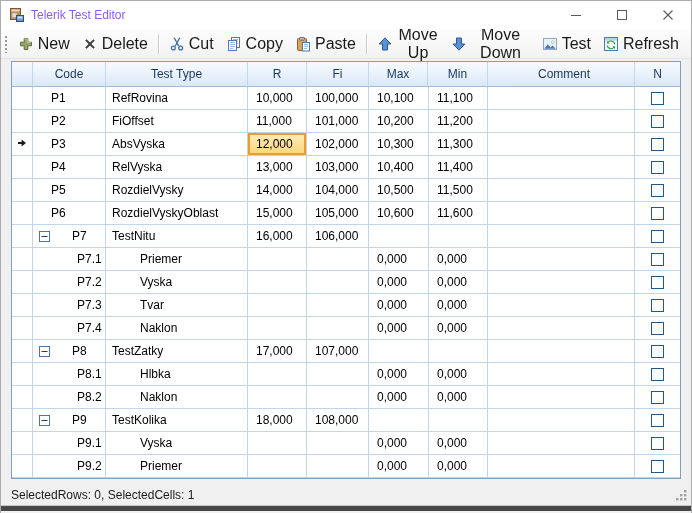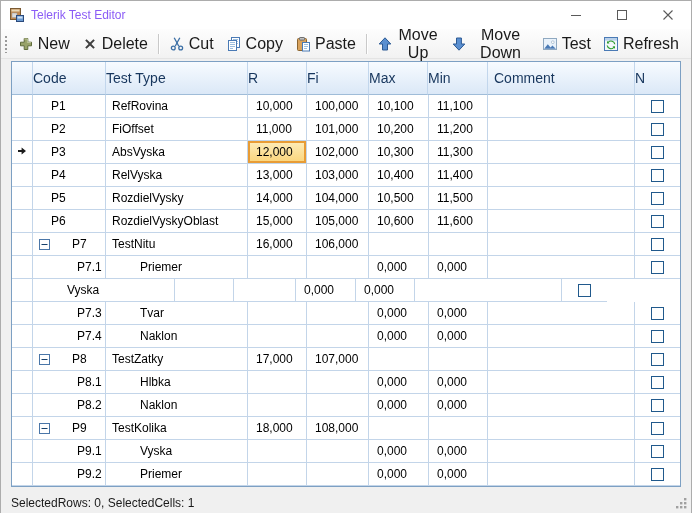--- a/index.html
+++ b/index.html
@@ -41,24 +41,24 @@
   .tb-ico { display:inline-flex; width:16px; height:16px; }
   .tb-sep { width:1px; height:20px; background:#c9c9c9; box-shadow:1px 0 0 #ffffff; margin:0 4px; }
 
   
   .grid {
     width:670px; margin:2px 0 0 10px;
     border:1px solid var(--grid-border); background:#fff;
   }
   .ghead { display:flex; }
   .ghc {
-    height:33px; display:flex; align-items:center; 
+    height:25px; display:flex; align-items:center; justify-content:center;
     background:linear-gradient(#f7fbff,#dbe8f7);
     border-right:1px solid #c2d6ec; border-bottom:1px solid #9fbcd8;
-    font-size:14px; color:var(--header-text);
+    font-size:12px; color:var(--header-text);
   }
   .grow { display:flex; }
   .gc {
     height:23px; display:flex; align-items:center;
     background:#fff; border-right:1px solid var(--grid-line); border-bottom:1px solid var(--grid-line);
     font-size:12px; color:#000; white-space:nowrap; overflow:hidden;
   }
   .c0{width:21px}.c1{width:73px}.c2{width:142px}.c3{width:59px}.c4{width:62px}
   .c5{width:60px}.c6{width:59px}.c7{width:147px}.c8{width:45px}
   .ghc.c8, .gc.c8 { border-right:none; }
@@ -484,20 +484,23 @@
           </div>
           <div class="gc c7">
             <span></span>
           </div>
           <div class="gc c8 chk">
             <span class="checkbox"></span>
           </div>
         </div>
         <div class="grow">
           <div class="gc c0 ind"></div>
+          <div class="gc c1 code sub">
+            <span>P7.2</span>
+          </div>
           <div class="gc c2 type sub">
             <span>Vyska</span>
           </div>
           <div class="gc c3 val">
             <span></span>
           </div>
           <div class="gc c4 val">
             <span></span>
           </div>
           <div class="gc c5 val">

